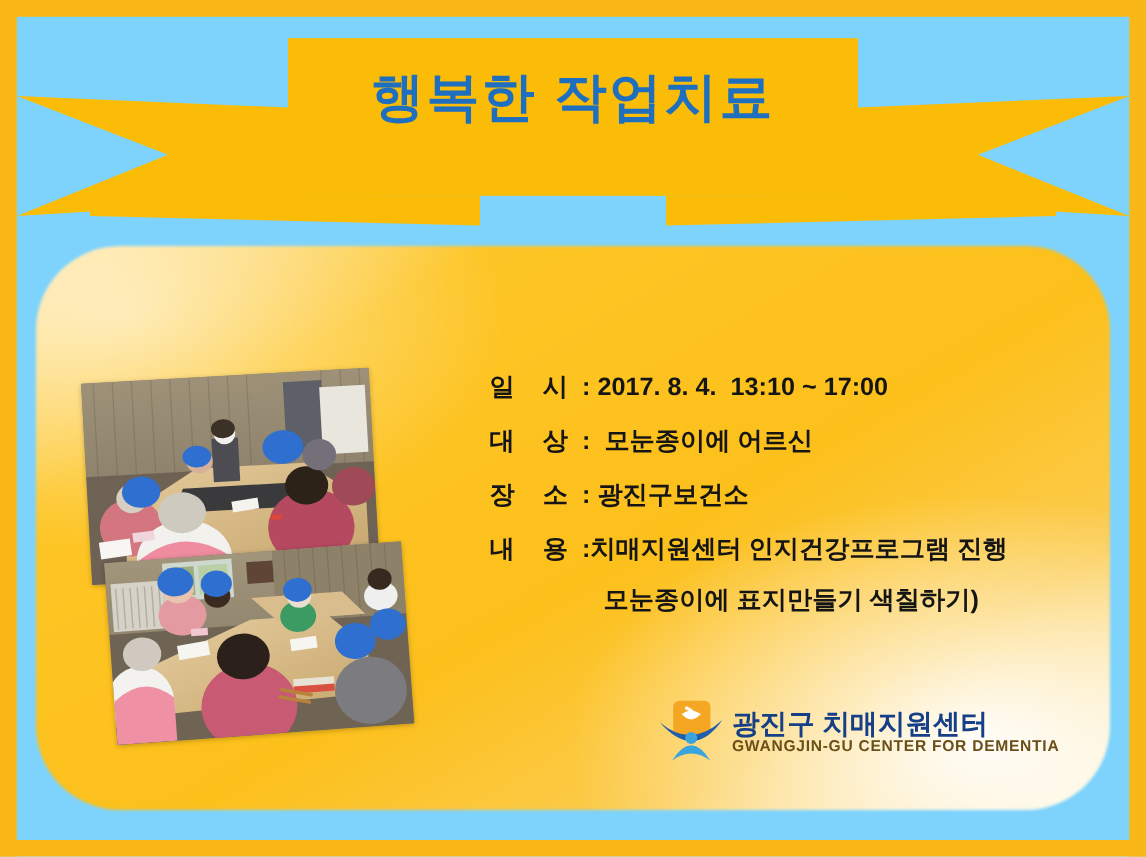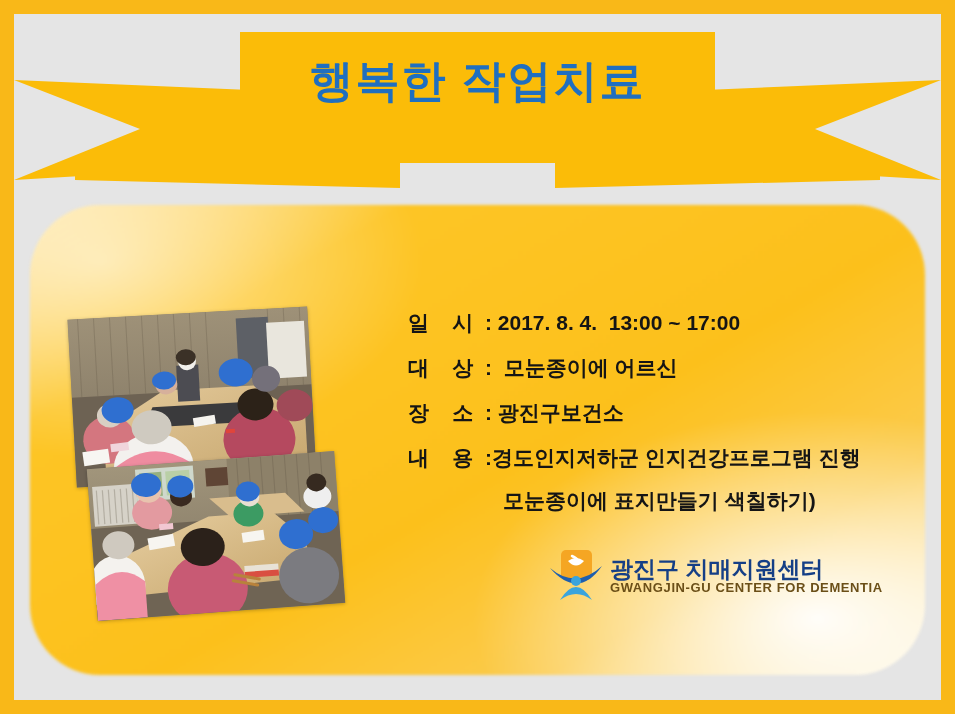--- a/index.html
+++ b/index.html
@@ -8,21 +8,21 @@
     background: #ffffff;
   }
   body {
     font-family: "Liberation Sans", "DejaVu Sans", sans-serif;
   }
 
   #poster {
     position: relative;
     width: 955px;
     height: 714px;
-    background: #e5e5e5;
+    background: #7dd3fc;
     overflow: hidden;
     box-sizing: border-box;
   }
 
   
   .frame-top, .frame-bottom, .frame-left, .frame-right {
     position: absolute;
     background: #f9b818;
     z-index: 60;
   }
@@ -122,21 +122,21 @@
     line-height: 45px;
     white-space: pre;
     color: #151515;
   }
   .det-row.indent { padding-left: 95px; line-height: 42px; }
 
   
   .logo-area {
     position: absolute;
     left: 548px;
-    top: 544px;
+    top: 578px;
     width: 345px;
     height: 62px;
     z-index: 18;
     display: flex;
     align-items: center;
   }
   .logo-mark { width: 56px; height: 54px; flex: 0 0 auto; }
   .logo-text-block {
     margin-left: 6px;
     display: flex;
@@ -347,24 +347,24 @@
       <rect x="150" y="114" width="34" height="6" fill="#d94f41"></rect>
       <g stroke="#b8823c" stroke-width="3" stroke-linecap="round">
         <path d="M140 116 L164 122"></path>
           <path d="M138 122 L162 128"></path>
       </g>
       <rect x="68" y="60" width="14" height="6" fill="#f2c7d2"></rect>
     </svg>
   </div>
 
   <div class="details">
-    <span class="det-row">일    시  : 2017. 8. 4.  13:00 ~ 17:00</span>
+    <span class="det-row">일    시  : 2017. 8. 4.  13:10 ~ 17:00</span>
     <span class="det-row">대    상  :  모눈종이에 어르신</span>
     <span class="det-row">장    소  : 광진구보건소</span>
-    <span class="det-row">내    용  :경도인지저하군 인지건강프로그램 진행</span>
+    <span class="det-row">내    용  :치매지원센터 인지건강프로그램 진행</span>
     <span class="det-row indent">모눈종이에 표지만들기 색칠하기)</span>
   </div>
 
   <div class="logo-area">
     <div class="logo-mark">
       <svg viewBox="0 0 56 54" xmlns="http://www.w3.org/2000/svg">
         <rect x="13" y="2" width="31" height="30" rx="5" fill="#f5a623"></rect>
         <path d="M20 13 q8 -6 16 0 q-8 9 -16 0 z" fill="#ffffff"></path>
         <path d="M24 8 q5 2 7 6" stroke="#ffffff" stroke-width="2.5" fill="none" stroke-linecap="round"></path>
         <path d="M2 20 q26 22 52 -2 q-24 34 -52 2 z" fill="#1f5fae"></path>

